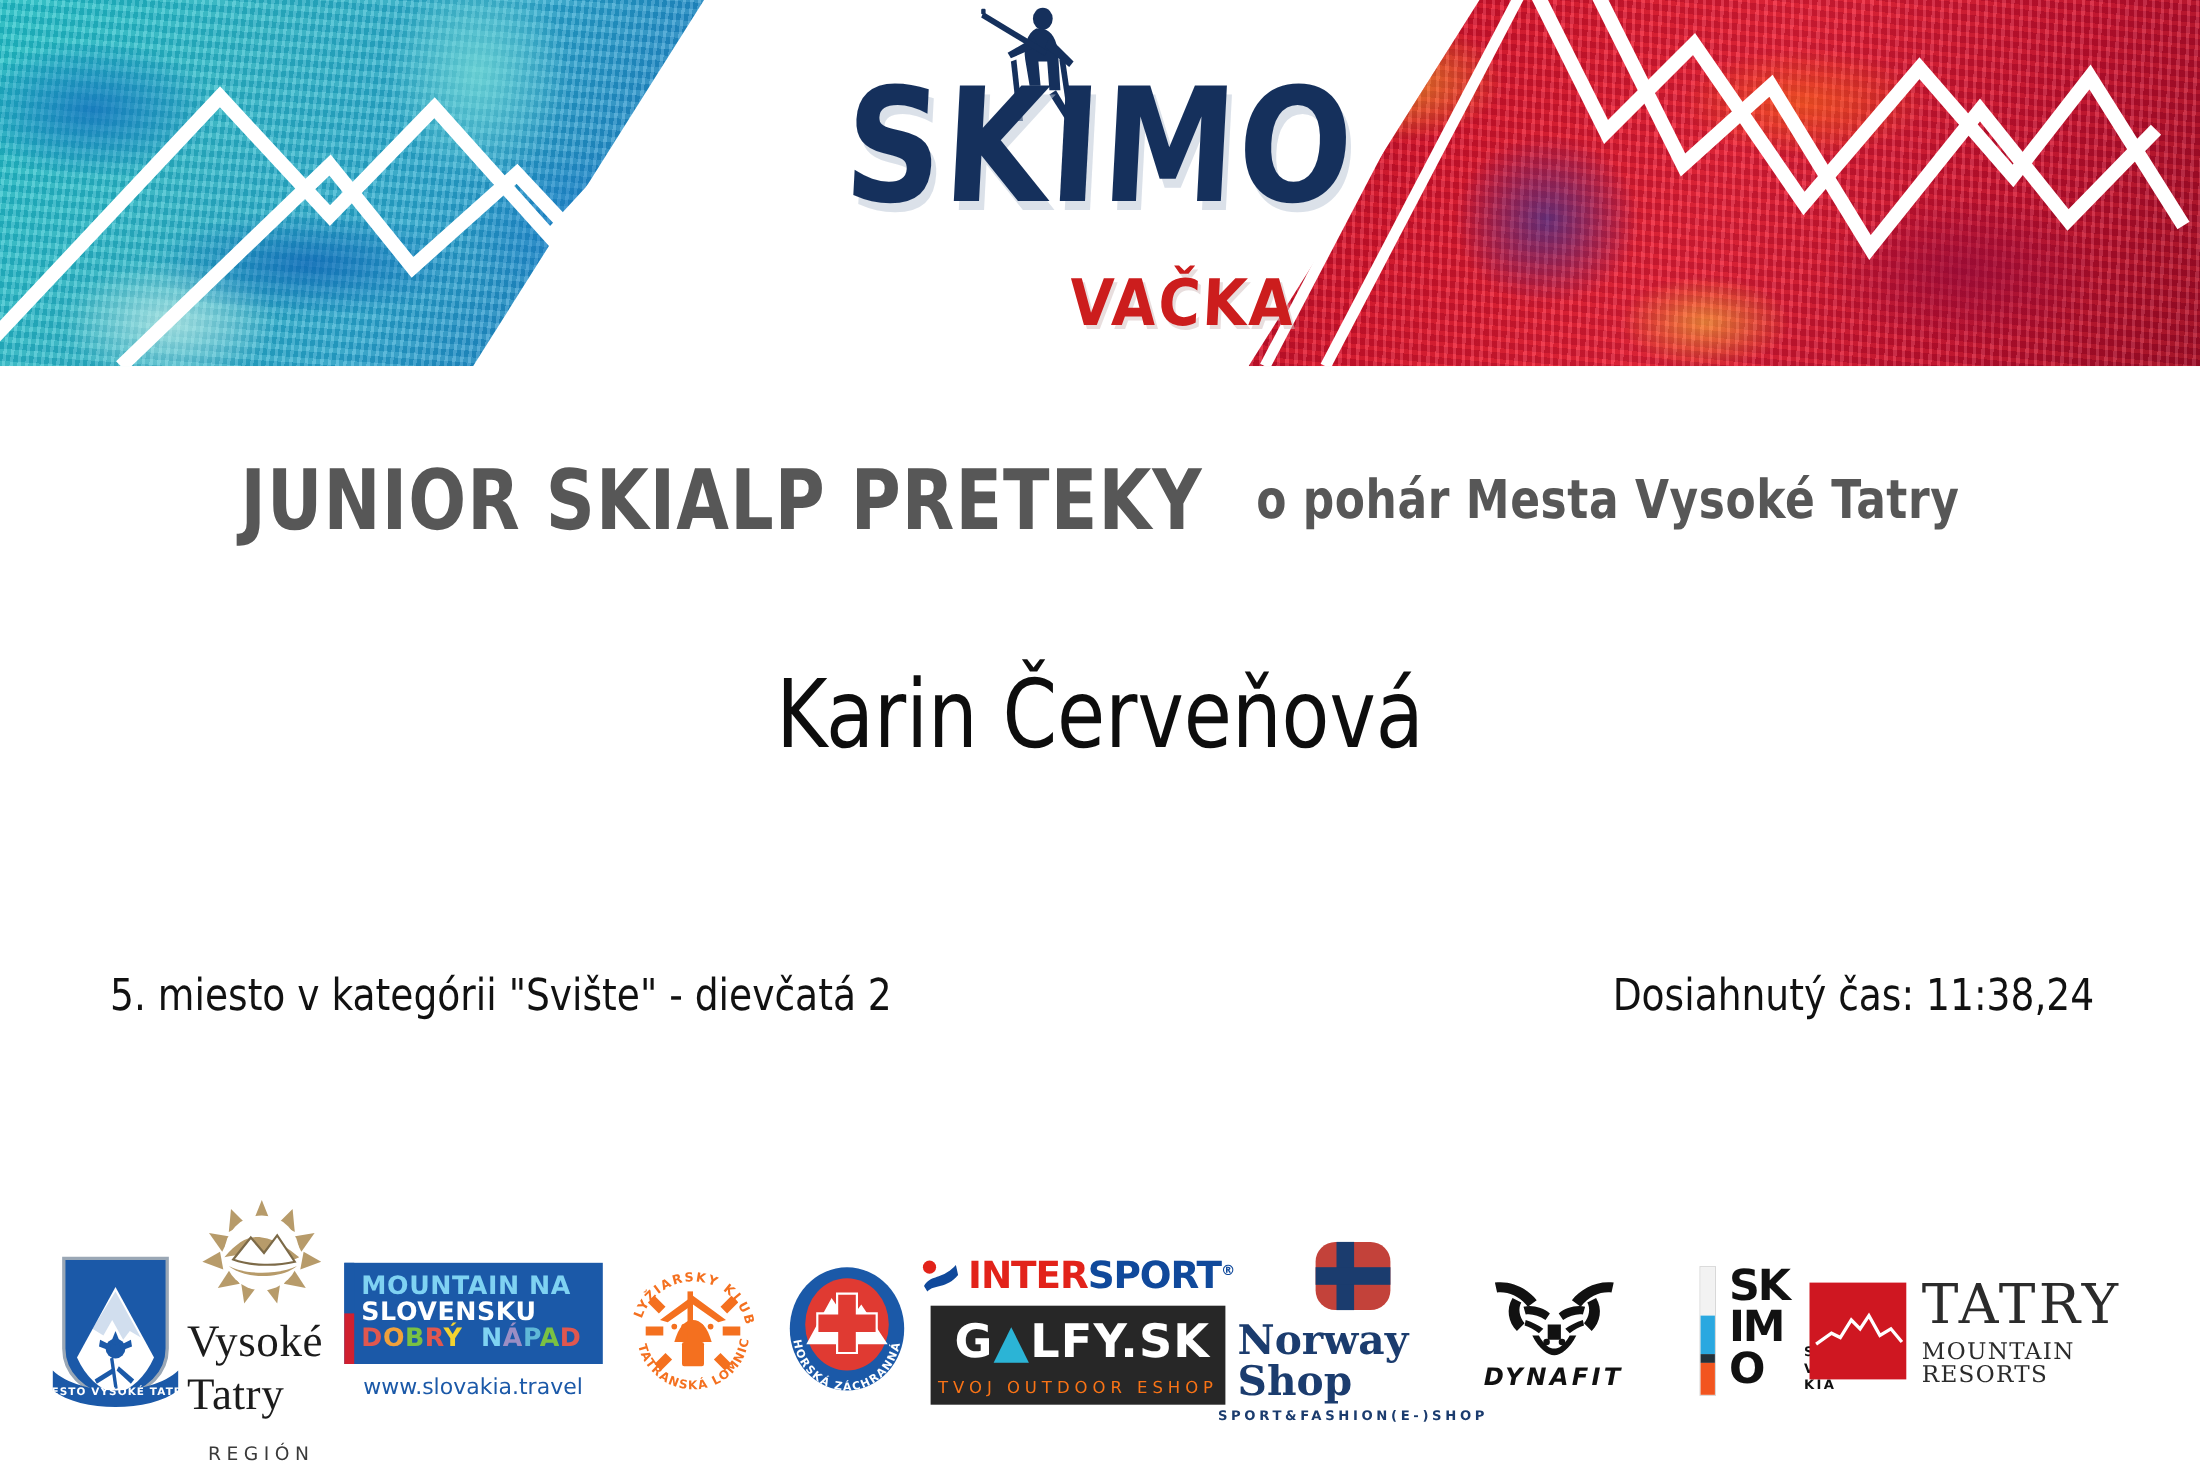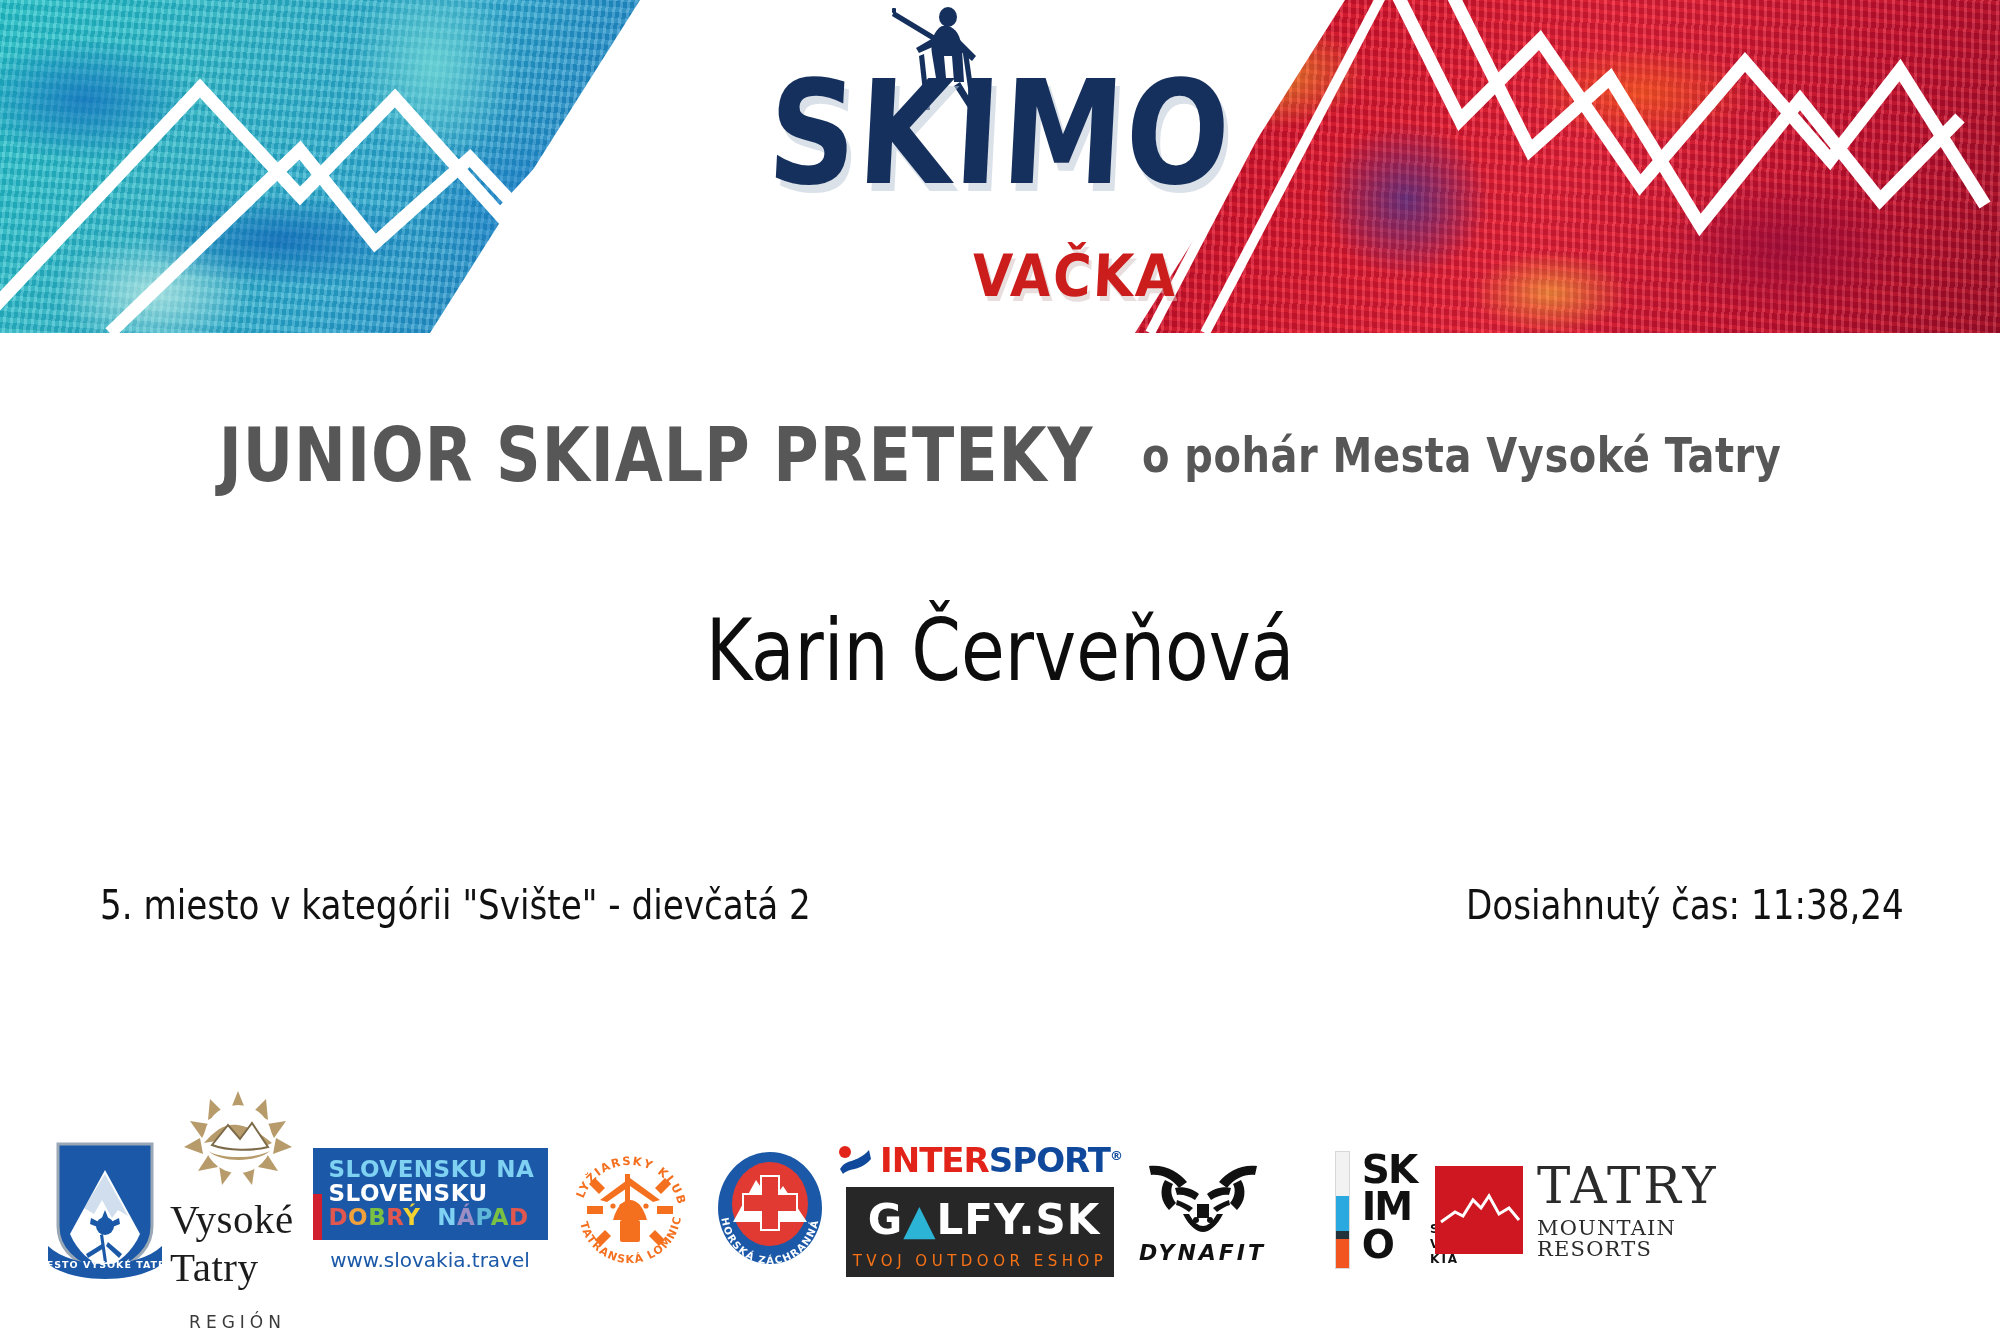--- a/index.html
+++ b/index.html
@@ -210,21 +210,21 @@
         <path d="M22 54 C34 40 44 34 56 36 C70 38 80 46 90 54 C78 60 68 58 56 54 C44 50 32 52 22 54 Z" fill="#b79b6a"></path>
         <path d="M30 56 L46 36 L58 50 L70 34 L86 58 C70 62 46 62 30 56 Z" fill="#ffffff" stroke="#7c6a48" stroke-width="2"></path>
         <path d="M26 62 C40 70 72 70 88 62 C74 74 40 74 26 62 Z" fill="#b79b6a"></path>
       </svg>
       <div class="vt-name">Vysoké Tatry</div>
       <div class="vt-sub">REGIÓN</div>
     </div>
 
     <div class="sp" style="width:250px;">
       <div class="sk-box">
-        <div class="sk-l1">SLOVENSKU NA</div>
+        <div class="sk-l1">MOUNTAIN NA</div>
         <div class="sk-l2">SLOVENSKU</div>
         <div class="sk-l3">
           <span style="color:#e0574f">D</span><span style="color:#f0a13c">O</span><span style="color:#7ac143">B</span><span style="color:#e0574f">R</span><span style="color:#f2d230">Ý</span>
           <span style="color:#7fd2f2">&nbsp;N</span><span style="color:#9b8ec4">Á</span><span style="color:#5fb8d8">P</span><span style="color:#7ac143">A</span><span style="color:#e0574f">D</span>
         </div>
       </div>
       <div class="sk-url">www.slovakia.travel</div>
     </div>
 
     <div class="sp" style="width:150px;">
@@ -284,20 +284,29 @@
         </span>
       </div>
       <div class="galfy">
         <div class="galfy-main">
           <span>G</span><span style="color:#2bb4d6">▲</span><span>LFY.SK</span>
         </div>
         <div class="galfy-sub">TVOJ OUTDOOR ESHOP</div>
       </div>
     </div>
 
+    <div class="sp" style="width:210px;">
+      <svg width="74" height="70" viewBox="0 0 74 70">
+        <rect x="3" y="3" width="68" height="62" rx="18" fill="#c3423a"></rect>
+        <rect x="22" y="3" width="16" height="62" fill="#1b3c6e"></rect>
+        <rect x="3" y="26" width="68" height="16" fill="#1b3c6e"></rect>
+      </svg>
+      <div class="nw-name">Norway Shop</div>
+      <div class="nw-sub">SPORT&amp;FASHION(E-)SHOP</div>
+    </div>
 
     <div class="sp" style="width:155px;">
       <svg width="120" height="82" viewBox="0 0 120 82">
         <g fill="#111111">
           <path d="M6 10 C22 8 36 16 44 26 L36 32 C28 22 18 18 8 19 Z"></path>
           <path d="M114 10 C98 8 84 16 76 26 L84 32 C92 22 102 18 112 19 Z"></path>
           <path d="M22 24 C16 34 18 46 26 54 L33 47 C28 41 27 33 30 28 Z"></path>
           <path d="M98 24 C104 34 102 46 94 54 L87 47 C92 41 93 33 90 28 Z"></path>
           <path d="M32 32 C40 30 50 33 56 38 L52 44 C46 40 39 38 34 39 Z"></path>
           <path d="M88 32 C80 30 70 33 64 38 L68 44 C74 40 81 38 86 39 Z"></path>

